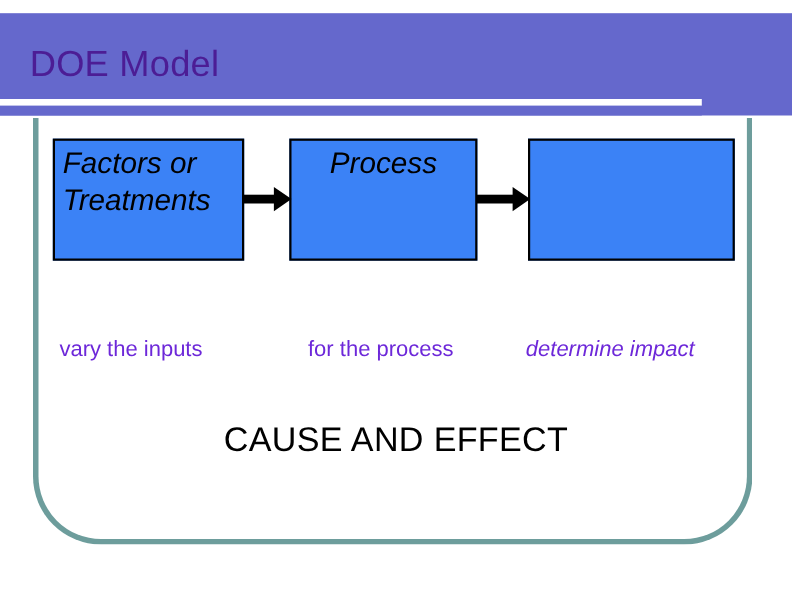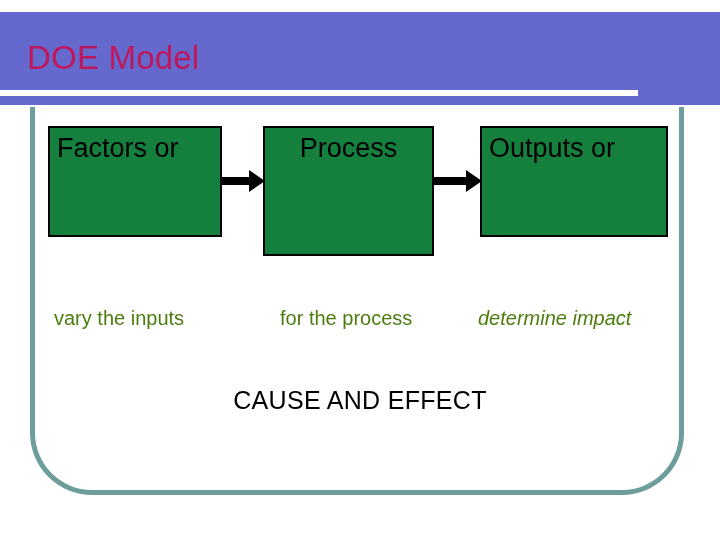--- a/index.html
+++ b/index.html
@@ -41,21 +41,21 @@
     width: 638px;
     height: 6px;
     background: #ffffff;
   }
   #page-title {
     position: absolute;
     left: 27px;
     top: 38px;
     font-size: 33px;
     line-height: 40px;
-    color: #be185d;
+    color: #4c1d95;
     white-space: nowrap;
     letter-spacing: 0.2px;
   }
 
   
   #content-frame {
     position: absolute;
     left: 30px;
     top: 107px;
     width: 654px;
@@ -66,39 +66,40 @@
     border-bottom-right-radius: 62px;
     box-sizing: border-box;
     background: transparent;
   }
 
   
   .flow-box {
     position: absolute;
     border: 2px solid #000000;
     box-sizing: border-box;
-    background: #15803d;
+    background: #3b82f6;
+    font-style: italic;
   }
   .flow-box .box-label {
     position: absolute;
     left: 7px;
     top: 3px;
     right: 2px;
     font-size: 27px;
     line-height: 34px;
     color: #000000;
   }
   .flow-box.center .box-label {
     left: 0;
     right: 0;
     text-align: center;
   }
 
   #box-factors { left: 48px;  top: 126px; width: 174px; height: 111px; }
-  #box-process { left: 263px; top: 126px; width: 171px; height: 130px; padding-left: 10px; }
+  #box-process { left: 263px; top: 126px; width: 171px; height: 111px; padding-left: 10px; }
   #box-outputs { left: 480px; top: 126px; width: 188px; height: 111px; }
 
   
   .flow-arrow {
     position: absolute;
     height: 22px;
   }
   .flow-arrow .shaft {
     position: absolute;
     left: 0;
@@ -120,60 +121,60 @@
   #arrow-1 .shaft { width: 30px; }
   #arrow-2 { left: 433px; top: 170px; width: 49px; }
   #arrow-2 .shaft { width: 35px; }
 
   
   .caption {
     position: absolute;
     top: 305px;
     font-size: 20px;
     line-height: 26px;
-    color: #4d7c0f;
+    color: #6d28d9;
     white-space: nowrap;
   }
   #caption-inputs  { left: 54px; }
   #caption-process { left: 280px; }
   #caption-impact  { left: 478px; font-style: italic; }
 
   
   #summary-text {
     position: absolute;
     left: 0;
     top: 383px;
     width: 720px;
     text-align: center;
-    font-size: 25px;
+    font-size: 31px;
     line-height: 34px;
     color: #000000;
     letter-spacing: 0.3px;
   }
 </style>
 </head>
 <body>
 
 <div id="title-band"></div>
 <div id="title-band-lower"></div>
 <div id="title-rule"></div>
 <div id="page-title">DOE Model</div>
 
 <div id="content-frame"></div>
 
 <div class="flow-box" id="box-factors">
-  <div class="box-label"><span>Factors or</span><br></div>
+  <div class="box-label"><span>Factors or</span><br><span>Treatments</span></div>
 </div>
 
 <div class="flow-box center" id="box-process">
   <div class="box-label">Process</div>
 </div>
 
 <div class="flow-box" id="box-outputs">
-  <div class="box-label"><span>Outputs or</span><br></div>
+  <div class="box-label"><br></div>
 </div>
 
 <div class="flow-arrow" id="arrow-1">
   <div class="shaft"></div>
   <div class="head"></div>
 </div>
 <div class="flow-arrow" id="arrow-2">
   <div class="shaft"></div>
   <div class="head"></div>
 </div>

